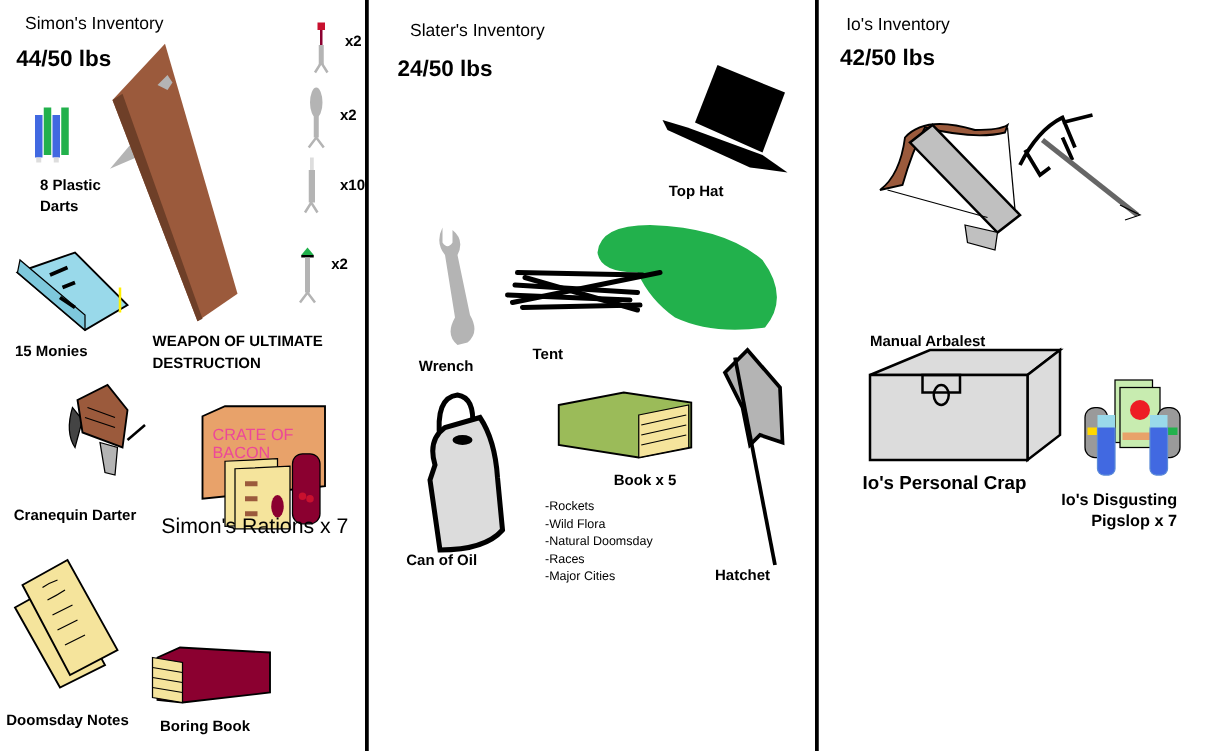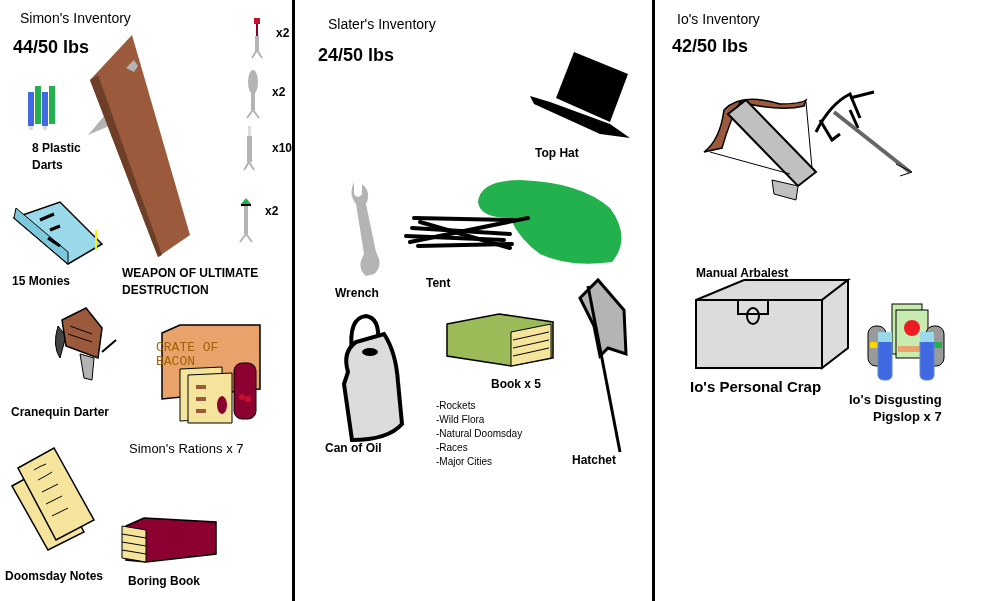--- a/index.html
+++ b/index.html
@@ -94,23 +94,23 @@
       <polygon points="20,46 62,44 62,96 20,98" fill="#f5e49c" stroke="#000"></polygon>
       <polygon points="28,52 72,50 72,100 28,100" fill="#f5e49c" stroke="#000"></polygon>
       <rect x="36" y="62" width="10" height="4" fill="#9b5a3c"></rect>
         <rect x="36" y="74" width="10" height="4" fill="#9b5a3c"></rect>
         <rect x="36" y="86" width="10" height="4" fill="#9b5a3c"></rect>
       <ellipse cx="62" cy="82" rx="5" ry="9" fill="#8b0030"></ellipse>
       <rect x="74" y="40" width="22" height="56" rx="8" fill="#8b0030" stroke="#000"></rect>
       <circle cx="82" cy="74" r="3" fill="#c8102e"></circle>
         <circle cx="88" cy="76" r="3" fill="#c8102e"></circle>
     </svg>
-    <div class="abs" style="left:156px;top:341px;font-family:Liberation Mono, monospace;font-size:13px;line-height:14px;width:80px;color:#a16207;">CRATE OF BACON</div>
-  </div>
-  <div class="abs lbl" style="left:129px;top:440px;font-weight:normal;font-size:13px;">Simon's Rations x 7</div>
+    <div class="abs" style="left:170px;top:341px;font-family:Liberation Sans, sans-serif;font-size:13px;line-height:14px;width:80px;color:#ec4899;">CRATE OF BACON</div>
+  </div>
+  <div class="abs lbl" style="left:129px;top:412px;font-weight:normal;font-size:17px;">Simon's Rations x 7</div>
 
   <svg style="left:6px;top:446px;" width="86" height="106">
     <polygon points="6,40 42,20 78,86 42,104" fill="#f5e49c" stroke="#000" stroke-width="1.5"></polygon>
     <polygon points="12,22 48,2 88,74 50,94" fill="#f5e49c" stroke="#000" stroke-width="1.5"></polygon>
     <path d="M28,24 q6,-4 12,-6 M32,34 q8,-4 14,-8 M36,46 q8,-4 16,-8 M40,58 q8,-4 16,-8 M46,70 q8,-4 16,-8" stroke="#000" fill="none"></path>
   </svg>
   <div class="abs lbl" style="left:5px;top:568px;">Doomsday Notes</div>
 
   <svg style="left:120px;top:516px;" width="100" height="48">
     <polygon points="6,10 24,2 96,6 96,38 26,46 6,44" fill="#8b0030" stroke="#000" stroke-width="1.5"></polygon>

